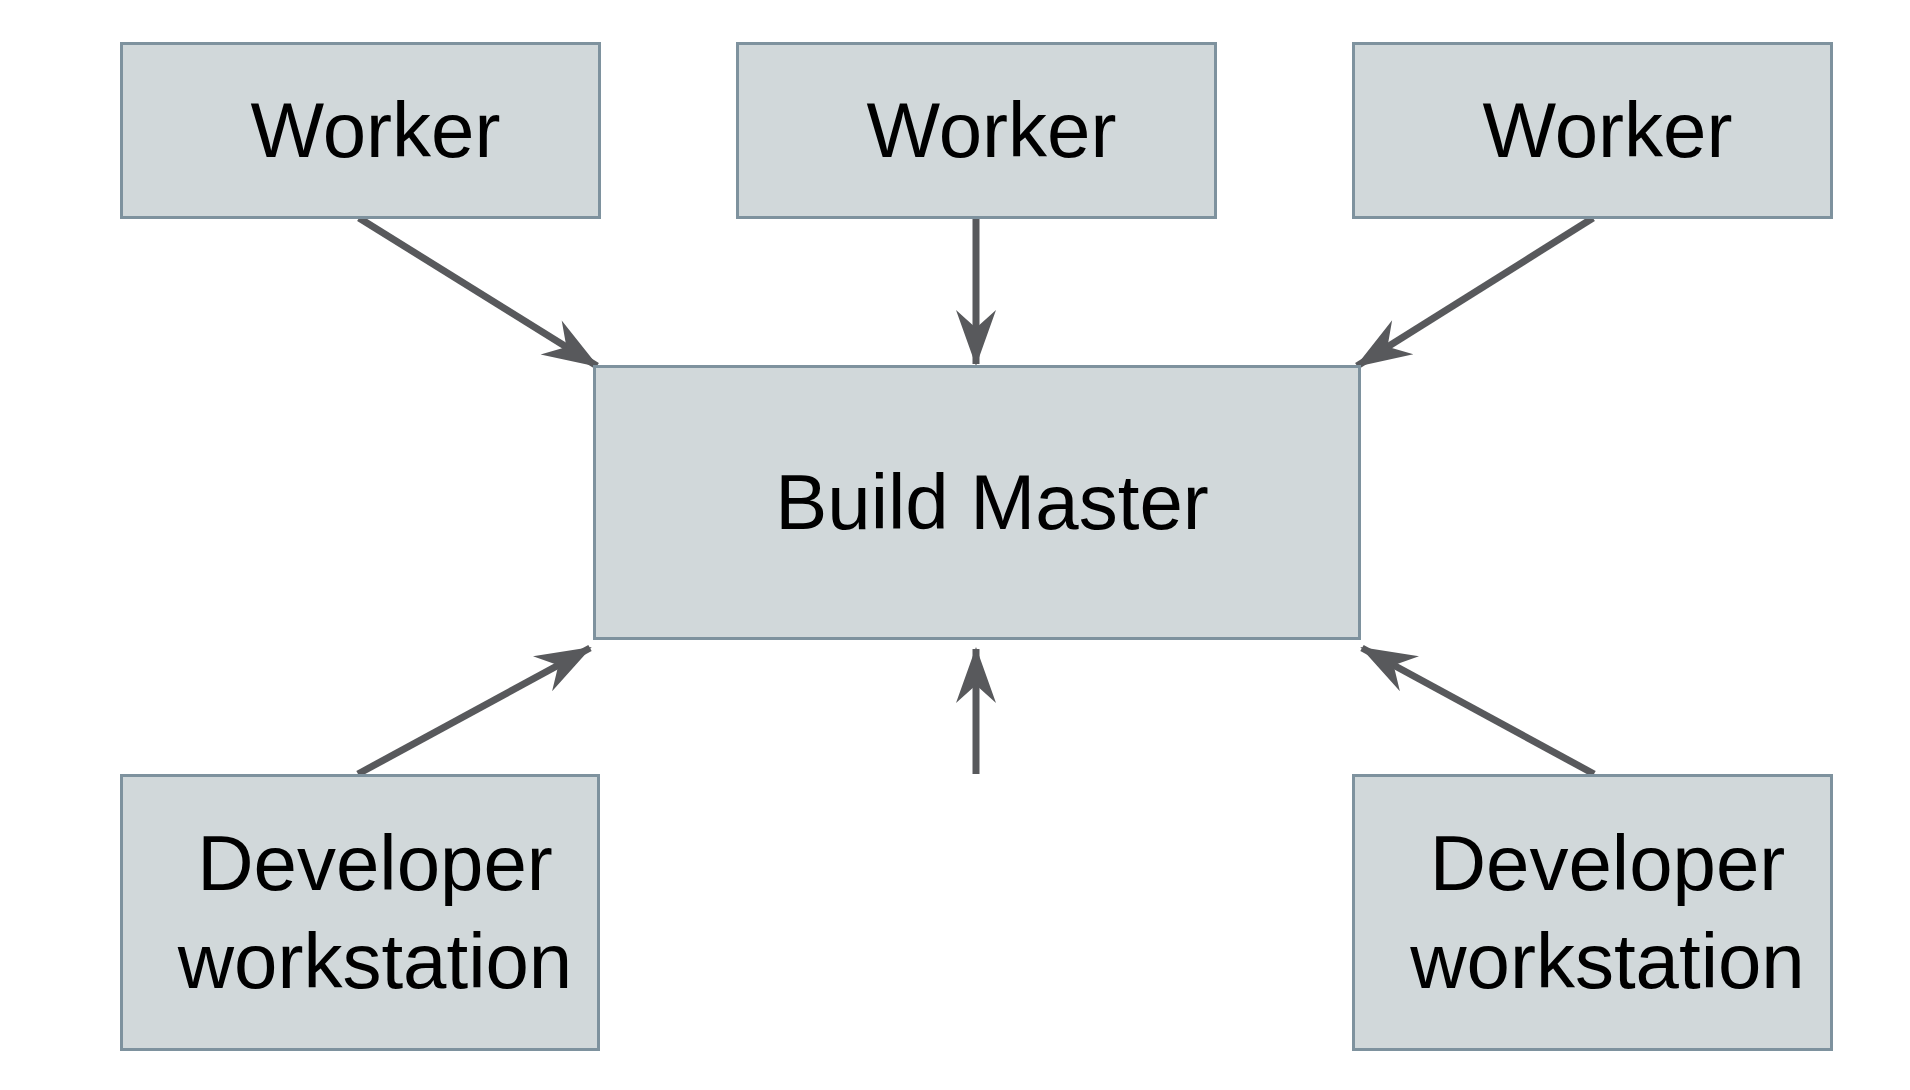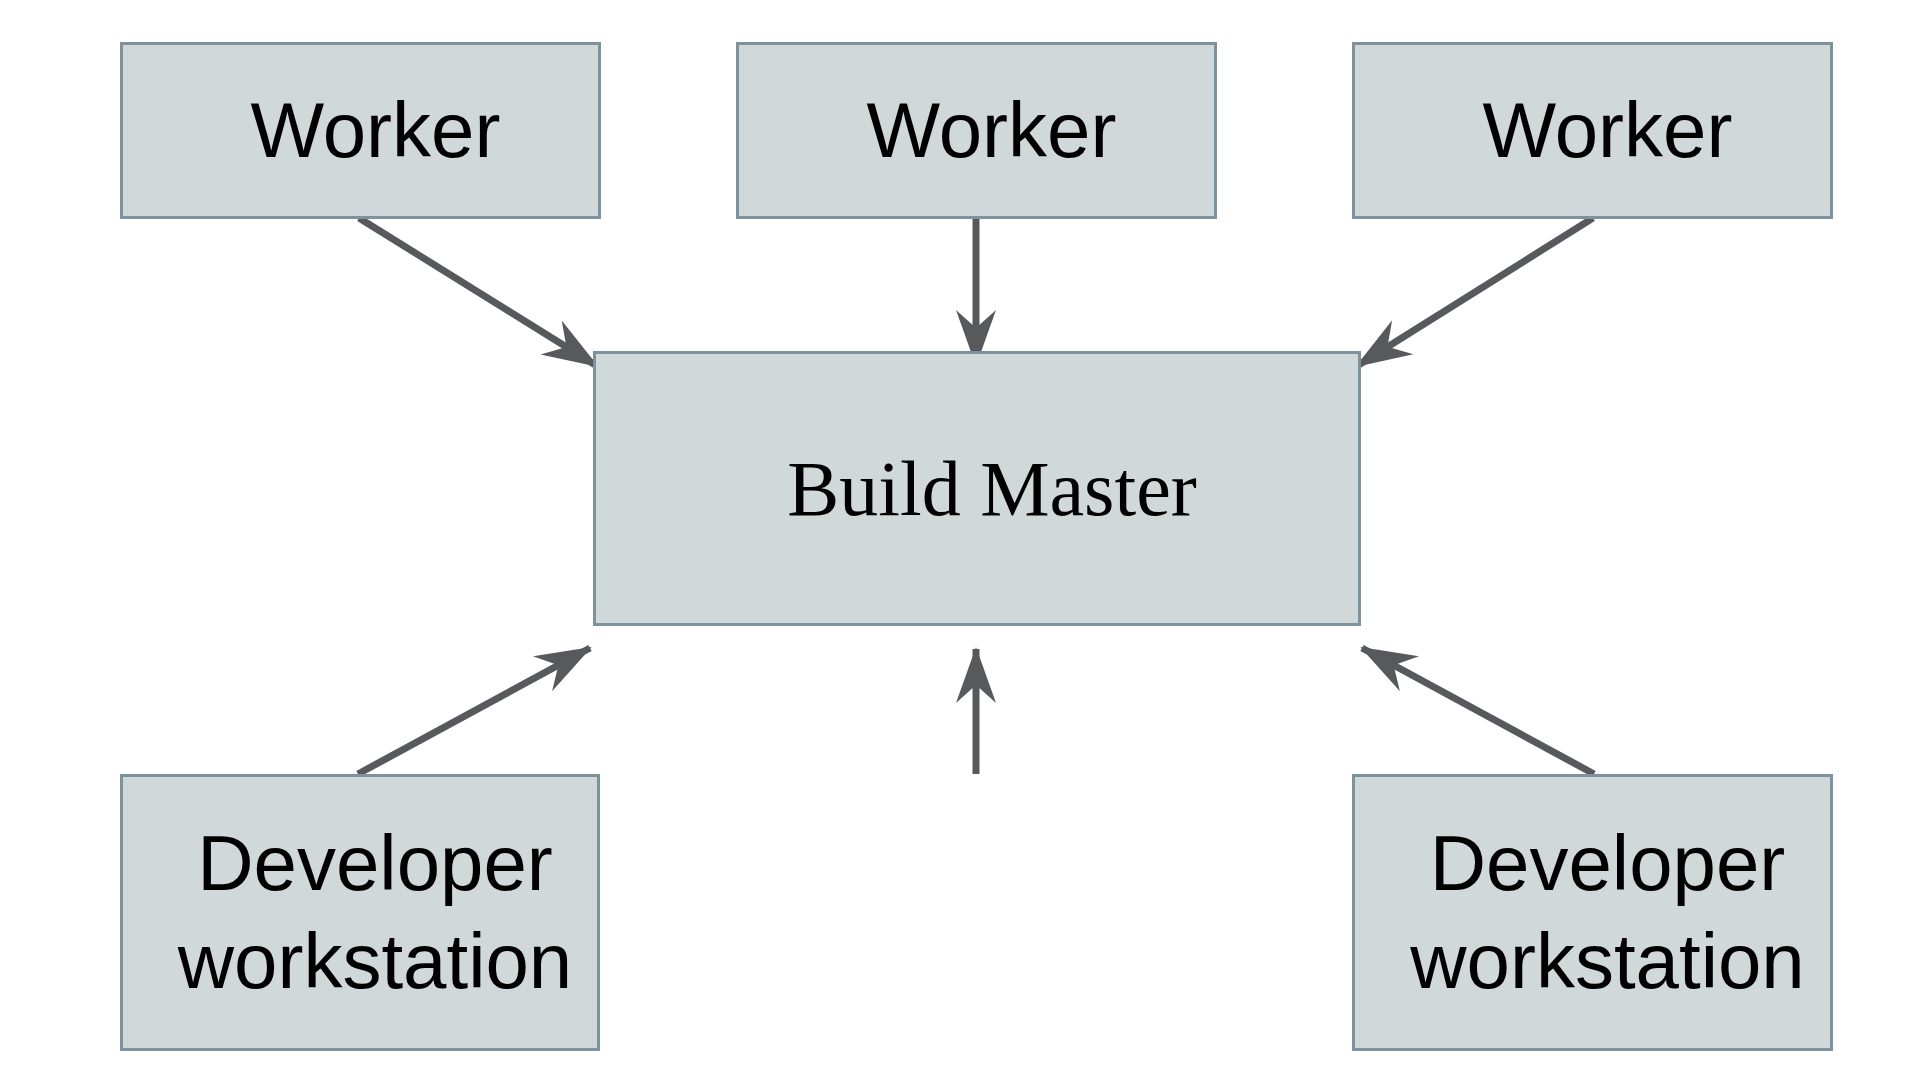--- a/index.html
+++ b/index.html
@@ -29,21 +29,21 @@
     line-height: 1.25;
     letter-spacing: 0;
     padding-left: 30px;
   }
   .node .label { display: block; padding: 0 10px; }
   
   .n-worker-1 { left: 120px;  top: 42px;  width: 481px; height: 177px; }
   .n-worker-2 { left: 736px;  top: 42px;  width: 481px; height: 177px; }
   .n-worker-3 { left: 1352px; top: 42px;  width: 481px; height: 177px; }
   
-  .n-build-master { left: 593px; top: 351px; width: 768px; height: 275px; font-family: Liberation Serif, serif; }
+  .n-build-master { left: 593px; top: 365px; width: 768px; height: 275px; }
   
   .n-dev-left  { left: 120px;  top: 774px; width: 480px; height: 277px; }
   .n-ci        { left: 736px;  top: 774px; width: 481px; height: 277px; }
   .n-dev-right { left: 1352px; top: 774px; width: 481px; height: 277px; }
 
   #edges {
     position: absolute;
     left: 0; top: 0;
     width: 1910px; height: 1090px;
     pointer-events: none;

